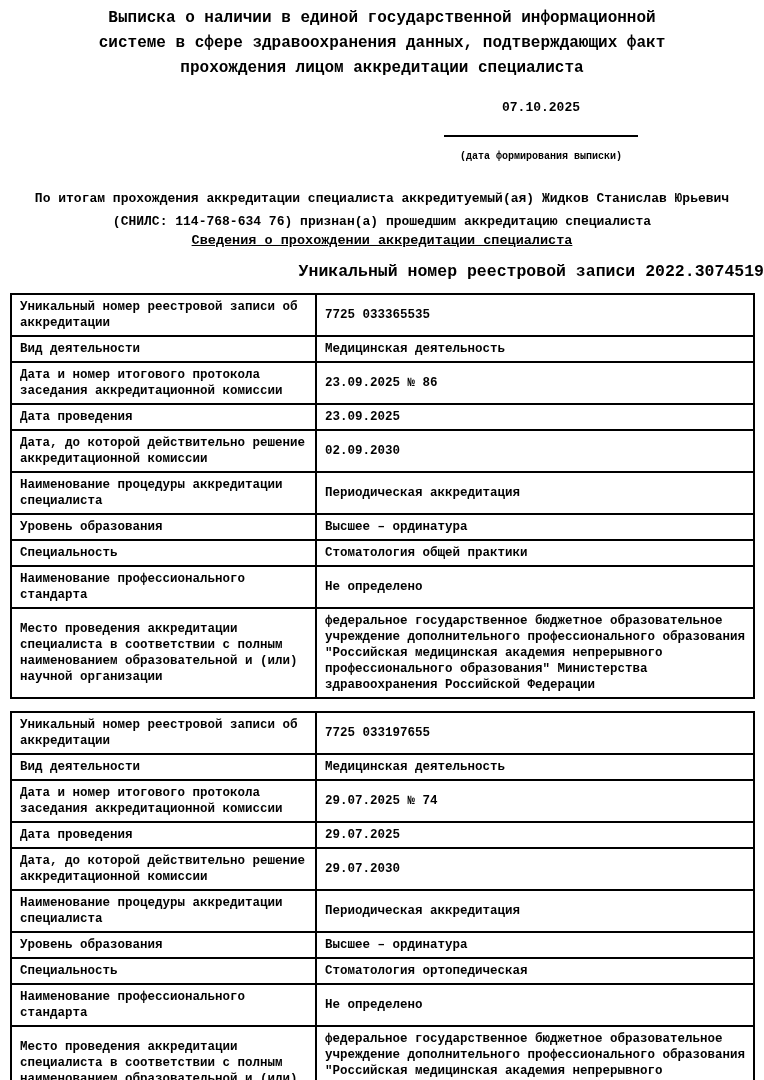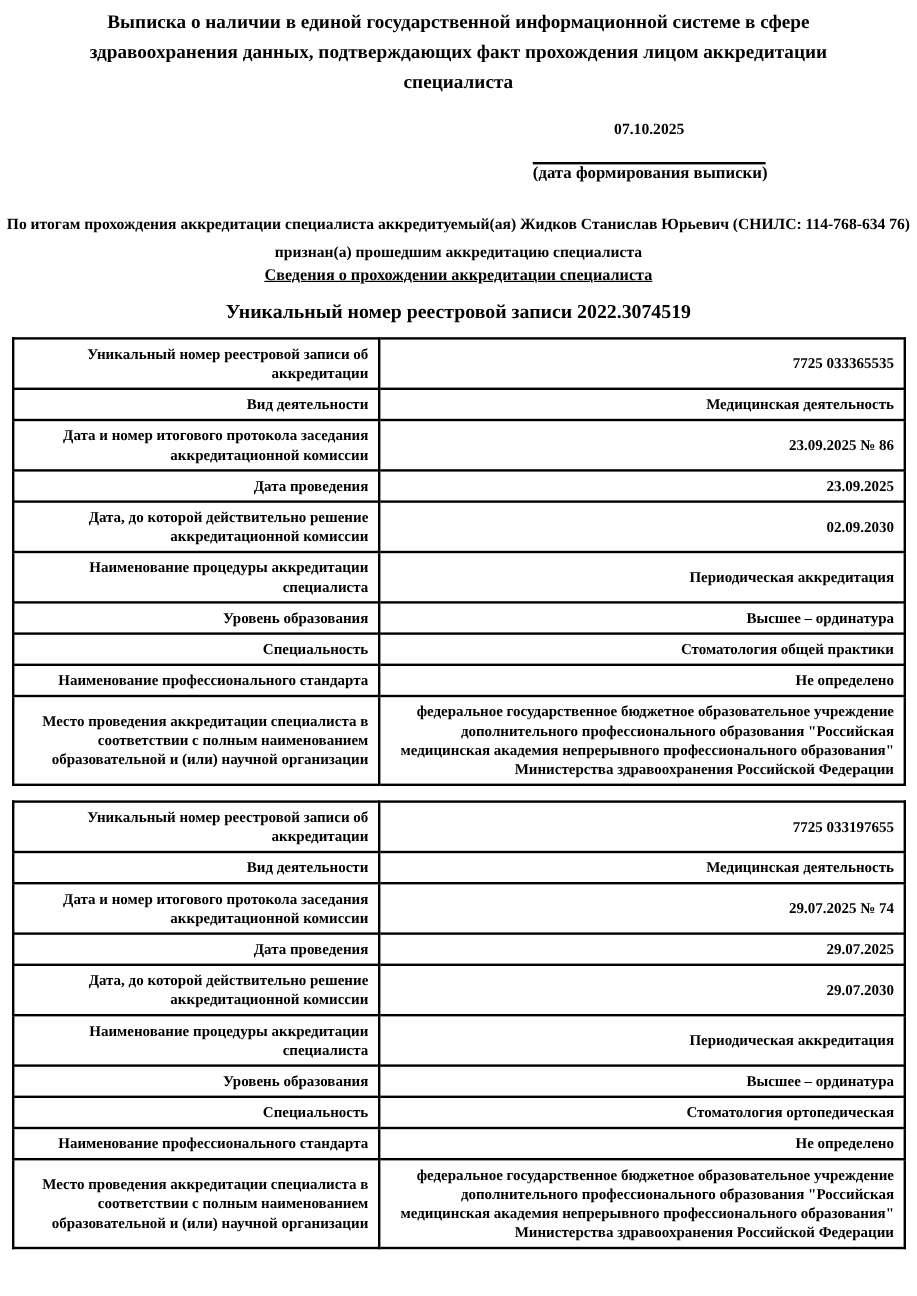--- a/index.html
+++ b/index.html
@@ -4,21 +4,21 @@
 <style>
   * { margin: 0; padding: 0; box-sizing: border-box; }
   html, body { background: #ffffff; }
   .page {
     position: relative;
     width: 764px;
     height: 1080px;
     overflow: hidden;
     background: #ffffff;
     color: #000000;
-    font-family: Liberation Serif, serif;
+    font-family: Liberation Mono, monospace;
     font-weight: bold;
   }
   .doc-title {
     margin: 6px 70px 0 70px;
     text-align: center;
     font-size: 16px;
     line-height: 25px;
   }
   .date-block {
     width: 194px;
@@ -27,49 +27,48 @@
   }
   .date-value {
     display: block;
     font-size: 13px;
     line-height: 15px;
     padding-bottom: 20px;
     border-bottom: 2px solid #000000;
   }
   .date-caption {
     display: block;
-    font-size: 14px;
+    font-size: 10px;
     line-height: 15px;
-    margin-top: 0;
+    margin-top: 12px;
     white-space: nowrap;
   }
   .intro {
     margin: 23px 4px 0 4px;
     text-align: center;
     font-size: 13px;
     line-height: 23px;
   }
   .section-heading {
     text-align: center;
     font-size: 13.5px;
     line-height: 16px;
     text-decoration: underline;
   }
   .record-heading {
     margin-top: 13px;
-    text-align: center;
+    text-align: right;
     font-size: 16.5px;
     line-height: 19px;
   }
   table.rec-table {
     width: 745px;
     margin-left: 10px;
     border-collapse: collapse;
     table-layout: fixed;
-    text-align: right;
   }
   table.rec-table.first { margin-top: 12px; }
   table.rec-table.second { margin-top: 12px; }
   table.rec-table td {
     border: 2px solid #000000;
     padding: 4px 8px;
     font-size: 12.5px;
     line-height: 16px;
     vertical-align: middle;
     word-wrap: break-word;

